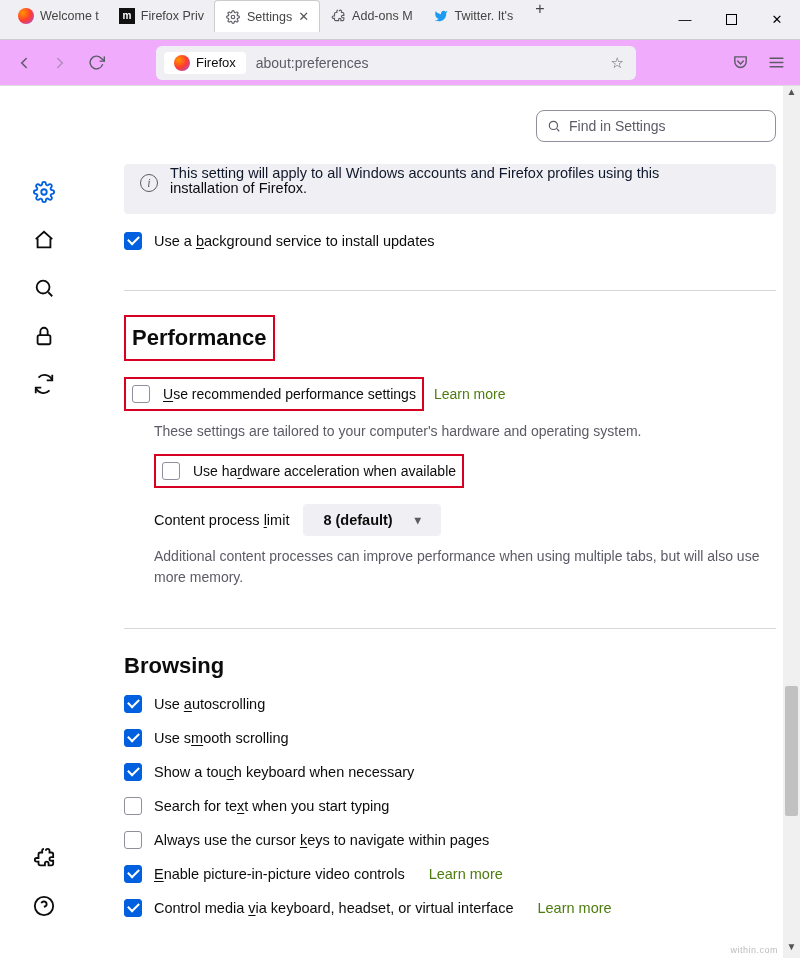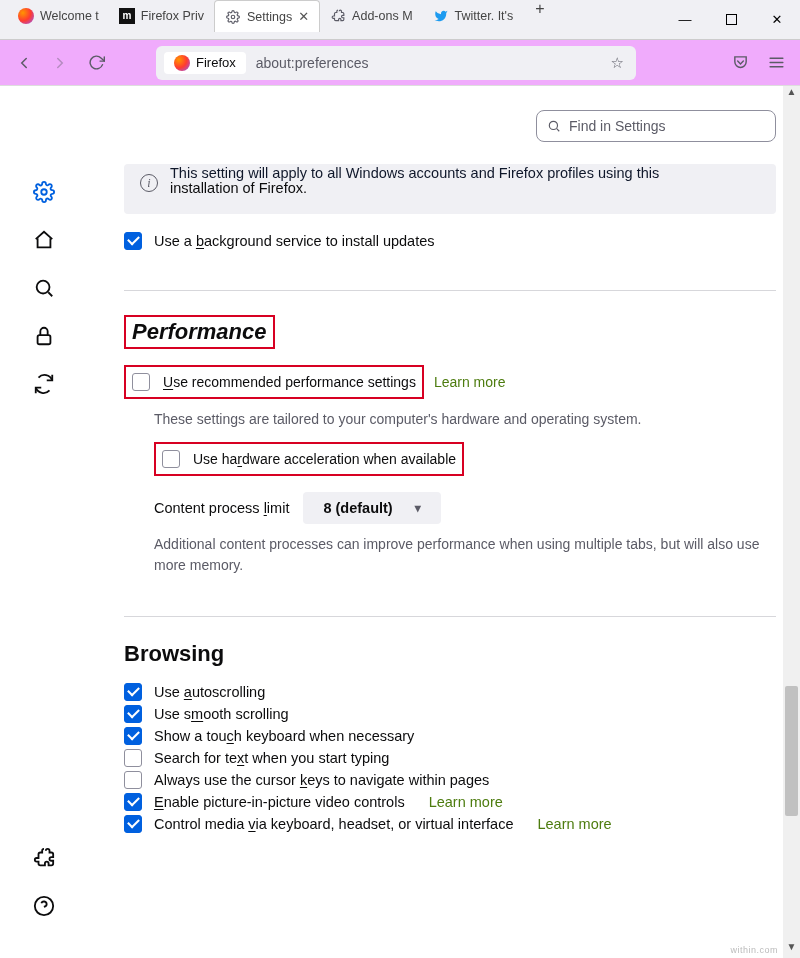--- a/index.html
+++ b/index.html
@@ -48,28 +48,28 @@
   .info-banner { margin-top: 22px; background: #f0f0f4; border-radius: 4px; padding: 12px 18px 14px 46px; position: relative; color: #0c0c0d; font-size: 14.5px; line-height: 1.5; }
   .info-banner .info-i { position: absolute; left: 16px; top: 10px; width: 18px; height: 18px; border: 1.5px solid #5b5b66; border-radius: 50%; display: flex; align-items: center; justify-content: center; font-size: 12px; color: #5b5b66; font-style: italic; font-family: serif; }
   .cut-line { color: #0f172a; position: absolute; top: -1px; left: 46px; right: 18px; white-space: nowrap; overflow: hidden; }
   .check-row { display: flex; align-items: center; gap: 12px; margin-top: 18px; font-size: 14.5px; }
   .checkbox { width: 18px; height: 18px; border: 1.5px solid #8f8f9d; border-radius: 3px; display: flex; align-items: center; justify-content: center; flex-shrink: 0; }
   .checkbox.checked { background: #0060df; border-color: #0060df; }
   .checkbox.checked::after { content: ""; width: 5px; height: 9px; border: solid #fff; border-width: 0 2.5px 2.5px 0; transform: rotate(45deg) translate(-1px, -1px); }
   .u { text-decoration: underline; text-underline-offset: 2px; }
   .section-divider { border: none; border-top: 1px solid #d7d7db; margin: 40px 0 24px; }
   h2.section-title { font-size: 22px; font-weight: 600; margin-bottom: 16px; }
-  .red-box { border: 2.5px solid #d70022; display: inline-block; padding: 2px 6px; font-style: italic; }
+  .red-box { border: 2.5px solid #d70022; display: inline-block; padding: 8px 6px; }
   .red-box-row { border: 2.5px solid #d70022; display: inline-flex; align-items: center; padding: 6px 6px; gap: 13px; }
   .subtext { color: #5b5b66; font-size: 14px; margin-top: 10px; margin-left: 30px; line-height: 1.5; }
   .link { color: #4d7c0f; cursor: pointer; }
   .dropdown-row { display: flex; align-items: center; gap: 14px; margin-top: 16px; margin-left: 30px; font-size: 14.5px; }
   .select { display: inline-flex; align-items: center; gap: 22px; background: #f0f0f4; padding: 8px 20px; border-radius: 4px; font-weight: 600; }
   .chev { font-size: 12px; color: #5b5b66; }
-  .browsing-rows .check-row { margin-top: 4px; }
+  .browsing-rows .check-row { margin-top: 16px; }
   .watermark { position: absolute; bottom: 3px; right: 22px; font-size: 9px; color: #bbb; letter-spacing: .5px; }
 </style>
 </head>
 <body>
 
 <div class="titlebar">
   <div class="tabs">
     <div class="tab">
       <span class="favicon">
           <span class="ff-icon"></span>

